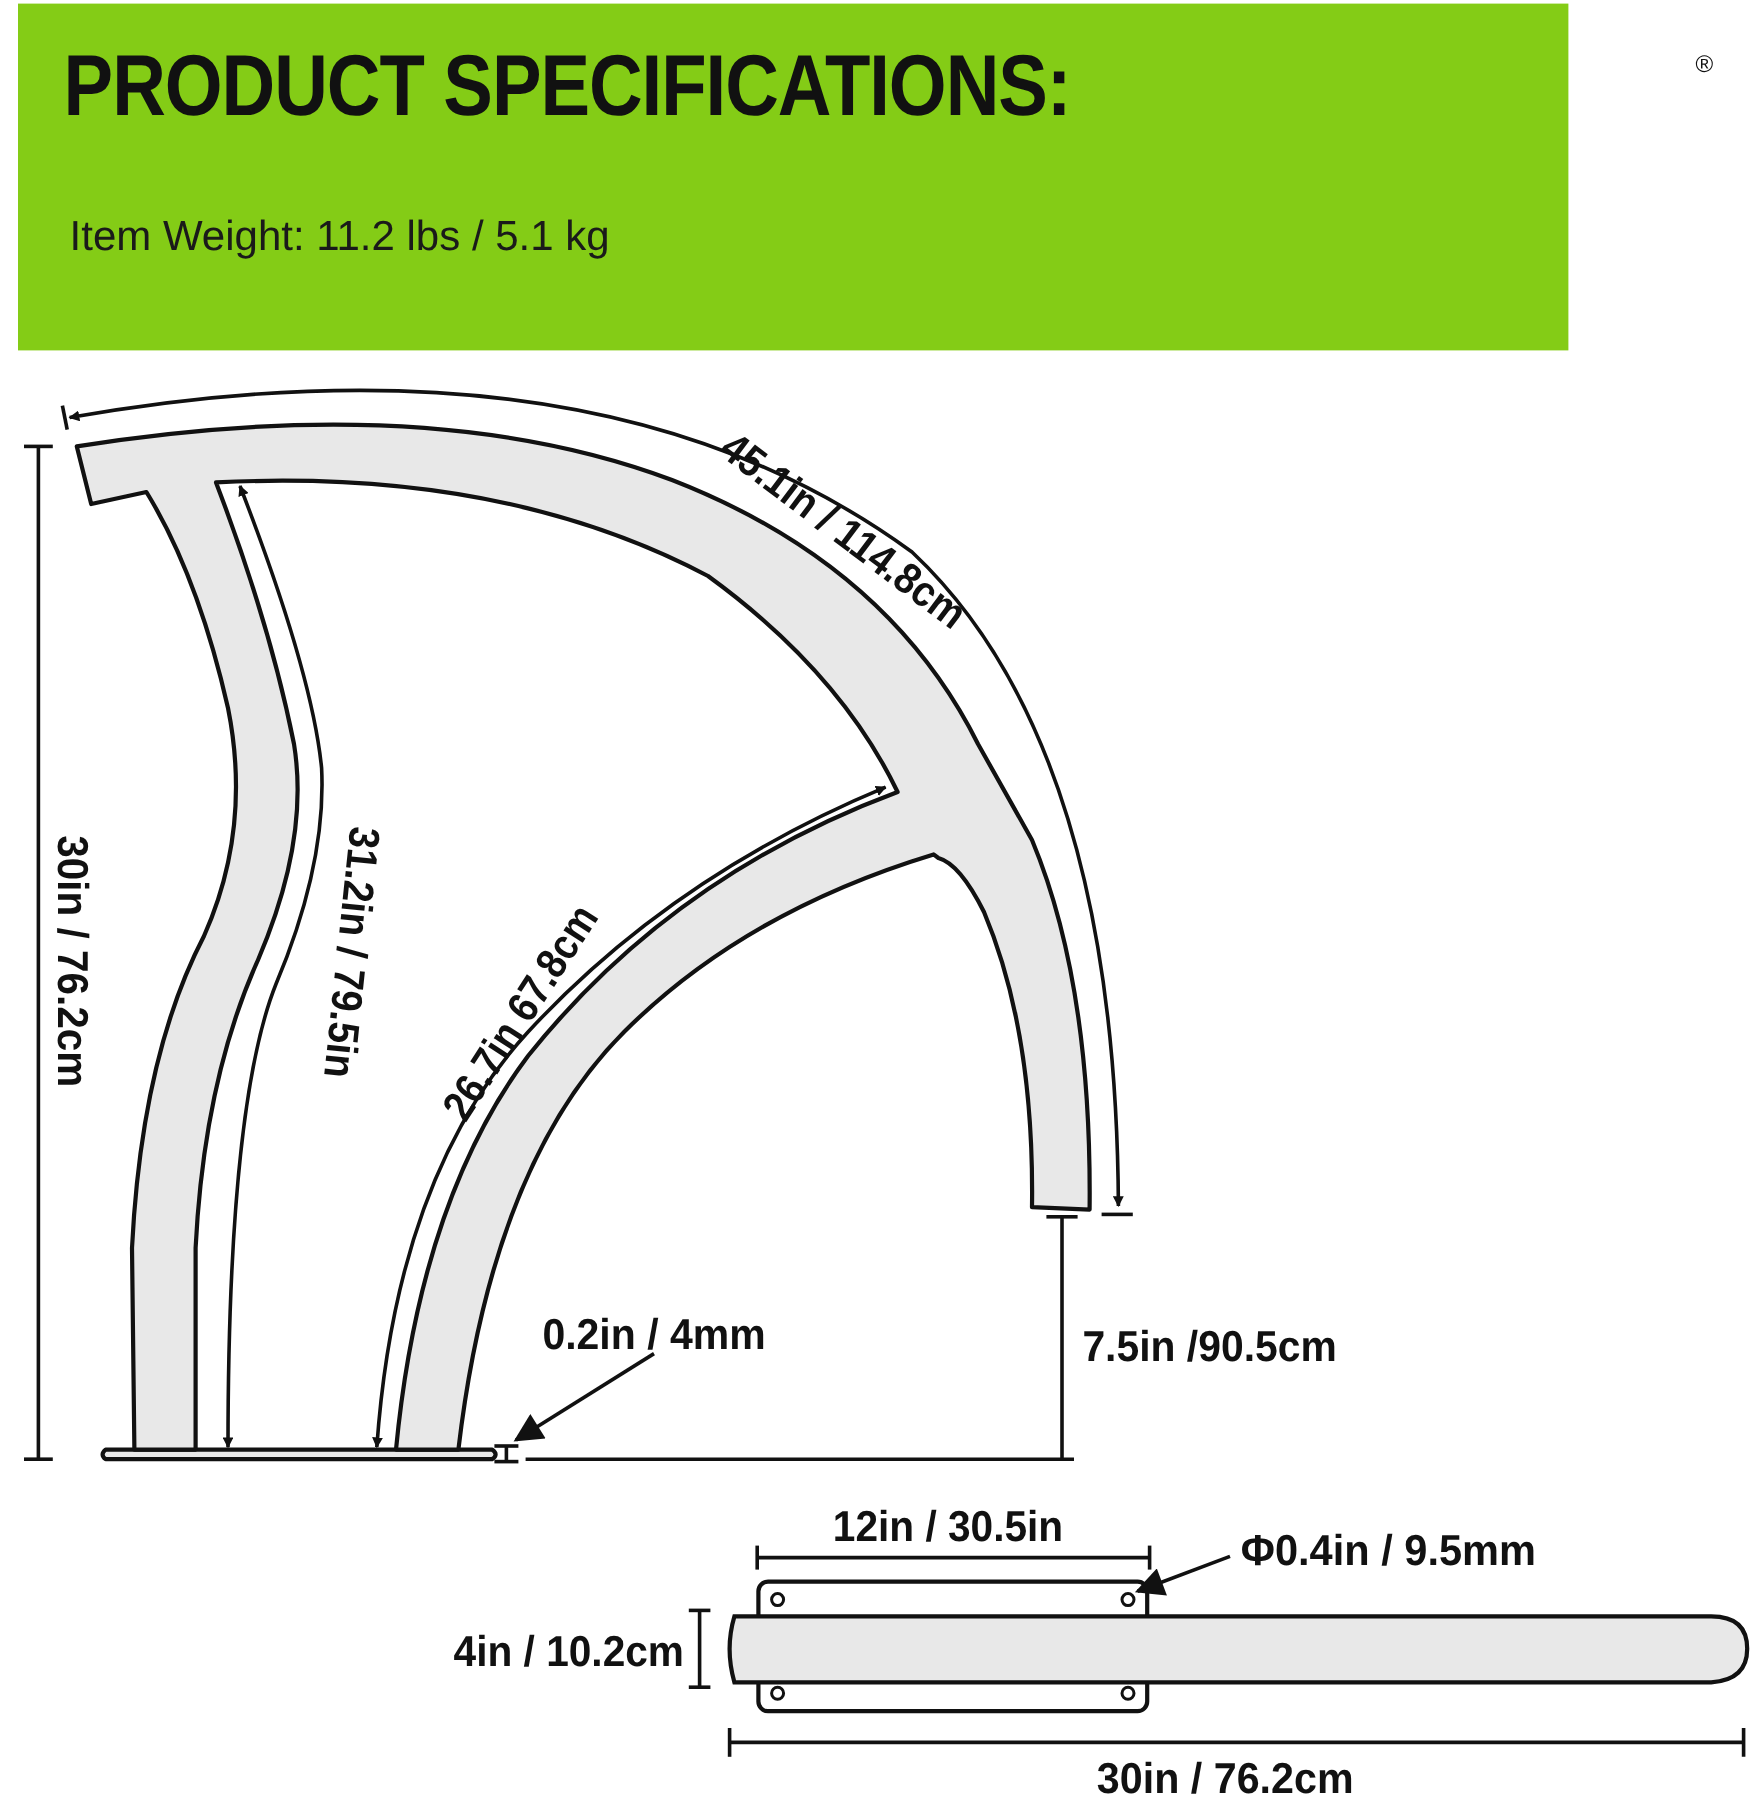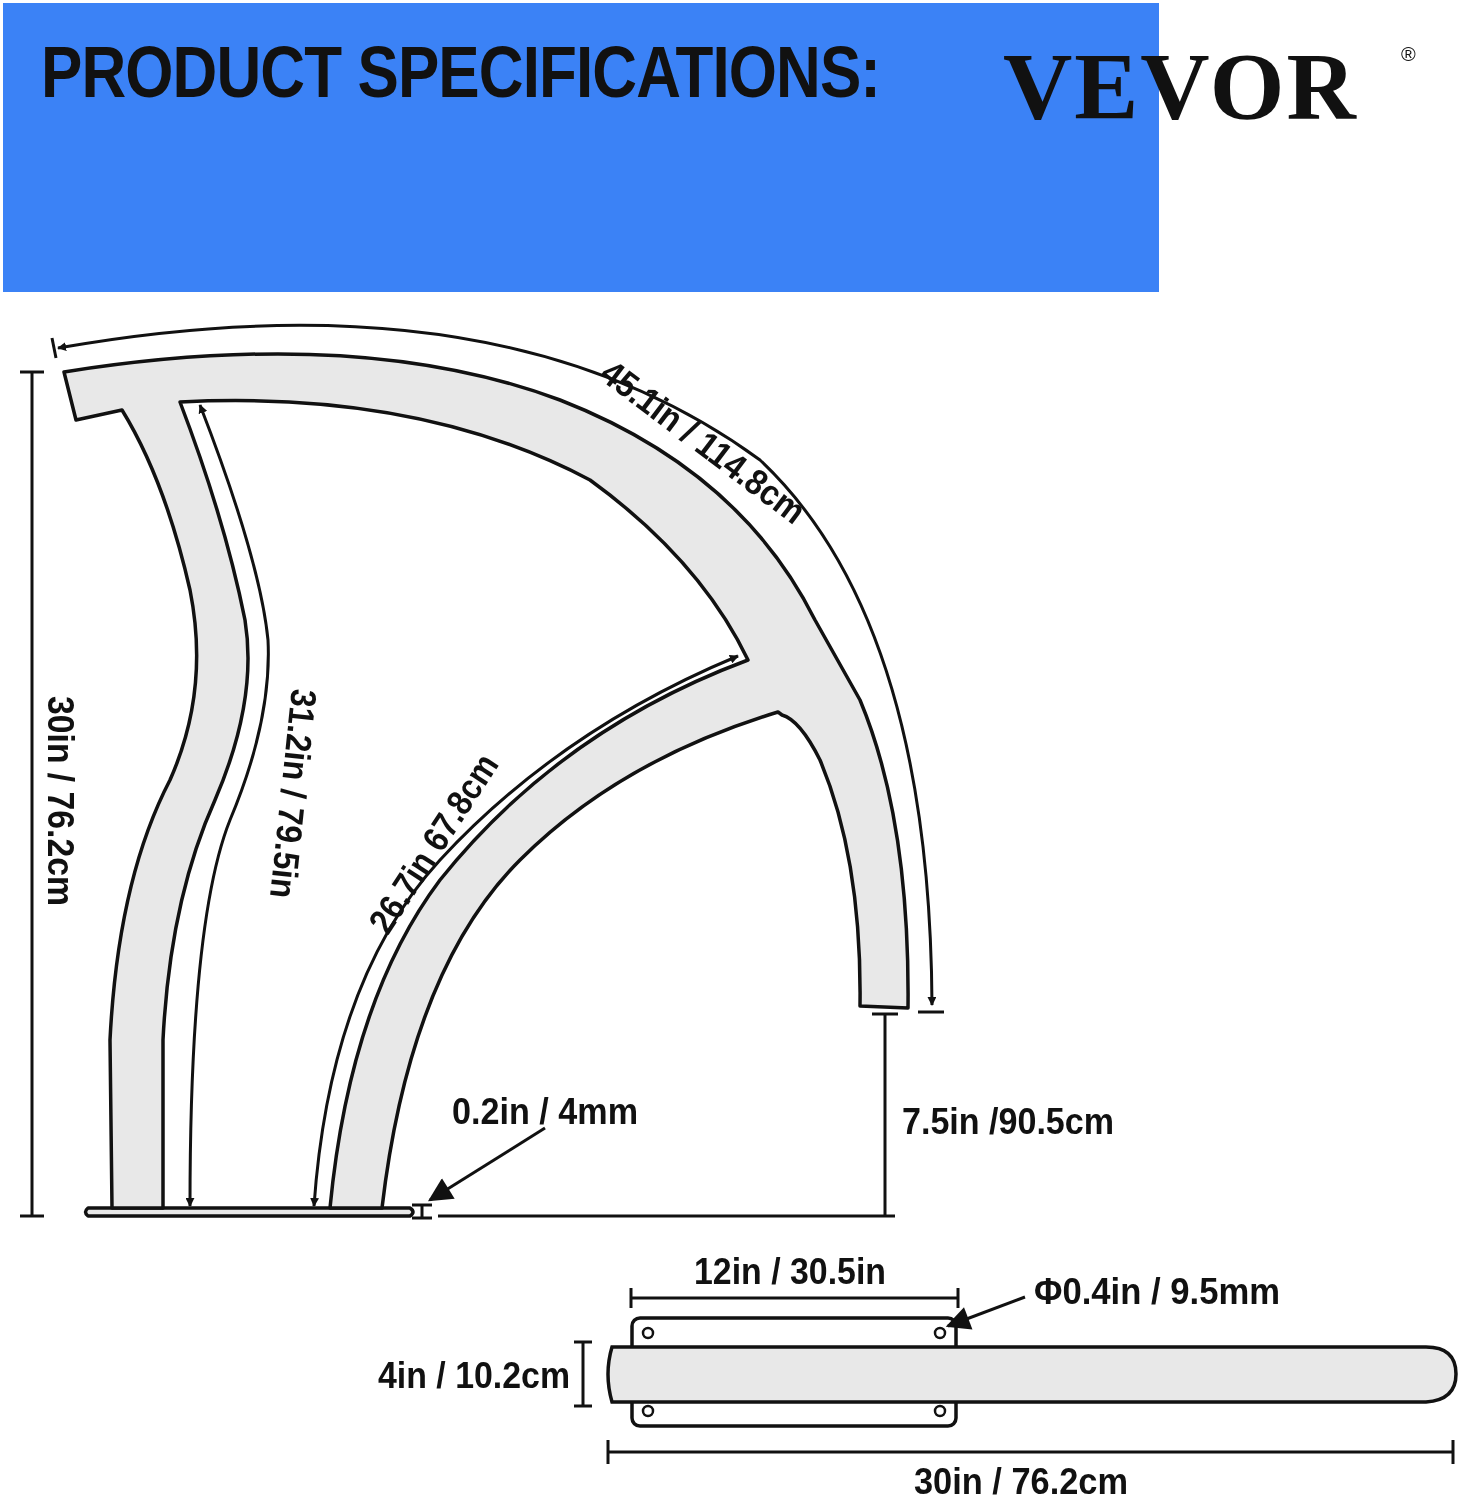--- a/index.html
+++ b/index.html
@@ -1,19 +1,19 @@
 <!DOCTYPE html>
 <html><head>
 <meta charset="utf-8">
 <style>
   html, body { margin: 0; padding: 0; background: #ffffff; }
   body { width: 1462px; height: 1500px; position: relative; overflow: hidden; font-family: "Liberation Sans", sans-serif; }
   .header {
-    position: absolute; left: 3px; top: 3px; width: 1156px; height: 289px;
-    background: #3b82f6;
+    position: absolute; left: 15px; top: 3px; width: 1292px; height: 289px;
+    background: #84cc16;
   }
   .title {
     position: absolute; left: 38px; top: 28px;
     font-family: "Liberation Sans", sans-serif; font-weight: 700;
     font-size: 72px; letter-spacing: -1px; color: #111;
     transform: scaleX(0.86); transform-origin: left top;
     white-space: nowrap;
   }
   .brand {
     position: absolute; left: 1000px; top: 28px;
@@ -36,22 +36,22 @@
   .lbl {
     font-family: "Liberation Sans", sans-serif; font-weight: 700;
     font-size: 36px; fill: #111;
   }
 </style>
 </head>
 <body>
 
 <div class="header">
   <div class="title">PRODUCT SPECIFICATIONS:</div>
-  <div class="brand">VEVOR</div>
   <div class="brand-reg">®</div>
+  <div class="spec spec1">Item Weight: 11.2 lbs / 5.1 kg</div>
 </div>
 
 <svg class="diagram" width="1462" height="1500" viewBox="0 0 1462 1500">
   <defs>
     <marker id="ah" viewBox="0 0 10 10" refX="9" refY="5" markerWidth="9" markerHeight="9" orient="auto-start-reverse" markerUnits="userSpaceOnUse">
       <path d="M0,0 L10,5 L0,10 z" fill="#111"></path>
     </marker>
     <marker id="ahBig" viewBox="0 0 10 10" refX="9" refY="5" markerWidth="30" markerHeight="24" orient="auto" markerUnits="userSpaceOnUse">
       <path d="M0,0 L10,5 L0,10 z" fill="#111"></path>
     </marker>

